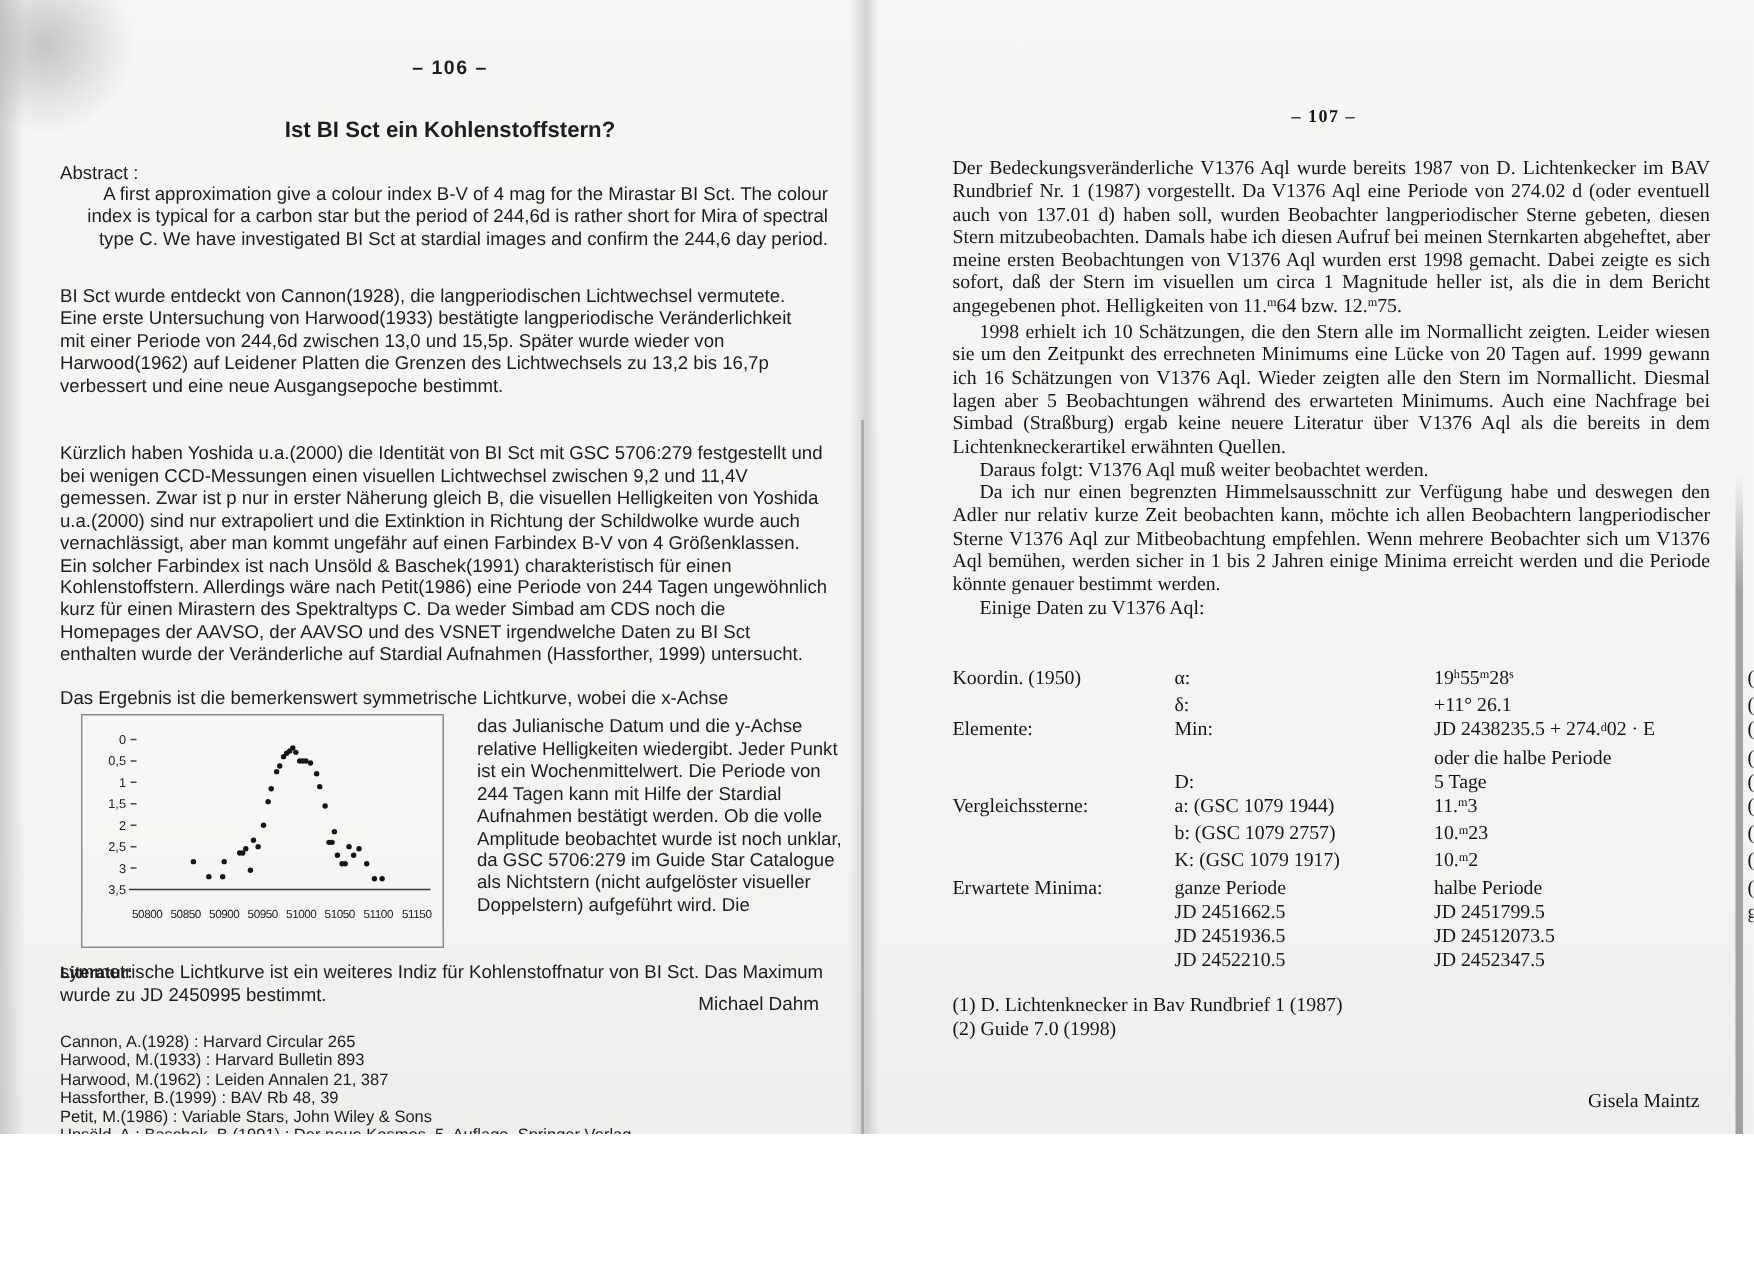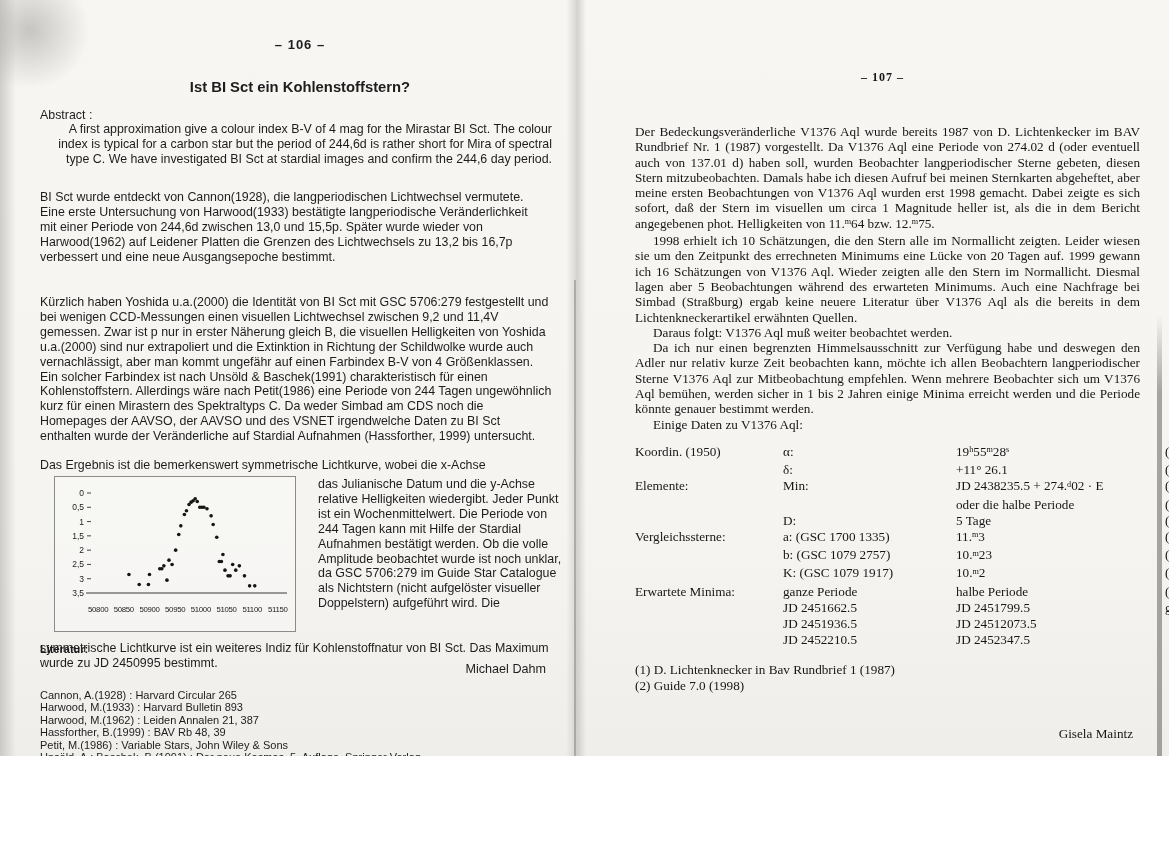--- a/index.html
+++ b/index.html
@@ -39,21 +39,21 @@
   .figure-box{top:476px;left:14px;width:240px;height:154px;border:1px solid #8b8b88;
               background:rgba(255,255,255,.25);}
   .side-text{top:477px;left:278px;width:246px;}
   .result-cont{top:641px;left:0;width:515px;}
   .author-l{top:662px;left:0;width:506px;text-align:right;font-size:12.6px;}
   .lbl-lit{top:642px;left:0;font-size:11px;font-weight:700;}
   .refs-l{top:689px;left:0;width:512px;font-size:11px;line-height:12.4px;}
   
   .pageno-r{top:38px;font-size:12px;font-weight:600;letter-spacing:1px;margin-top:32px;}
   .title-r{top:85px;font-size:17px;}
-  .flow-r{top:124px;left:15px;width:505px;text-align:justify;}
+  .flow-r{top:104px;left:15px;width:505px;text-align:justify;}
   .flow-r p{margin:0;text-indent:18px;}
   .flow-r p:first-child{text-indent:0;}
   .dtable{top:444px;left:15px;width:505px;}
   .trow{display:grid;grid-template-columns:115px 140px 176px 74px;line-height:16.2px;gap:33px;}
   .tcell{white-space:nowrap;}
   .refs-r{top:662px;left:15px;width:505px;line-height:15.6px;}
   .author-r{top:726px;left:15px;width:498px;text-align:right;}
   sup{font-size:.62em;vertical-align:baseline;position:relative;top:-.45em;}
   .chart-svg text{font-family:"Liberation Sans",sans-serif;fill:#222;}
 </style>
@@ -200,21 +200,21 @@
           <div class="tcell">(1)</div>
         </div>
         <div class="trow">
           <div class="tcell"></div>
           <div class="tcell">D:</div>
           <div class="tcell">5 Tage</div>
           <div class="tcell">(1)</div>
         </div>
         <div class="trow">
           <div class="tcell">Vergleichssterne:</div>
-          <div class="tcell">a: (GSC 1700 1335)</div>
+          <div class="tcell">a: (GSC 1079 1944)</div>
           <div class="tcell">11.<sup>m</sup>3</div>
           <div class="tcell">(2)</div>
         </div>
         <div class="trow">
           <div class="tcell"></div>
           <div class="tcell">b: (GSC 1079 2757)</div>
           <div class="tcell">10.<sup>m</sup>23</div>
           <div class="tcell">(2)</div>
         </div>
         <div class="trow">

